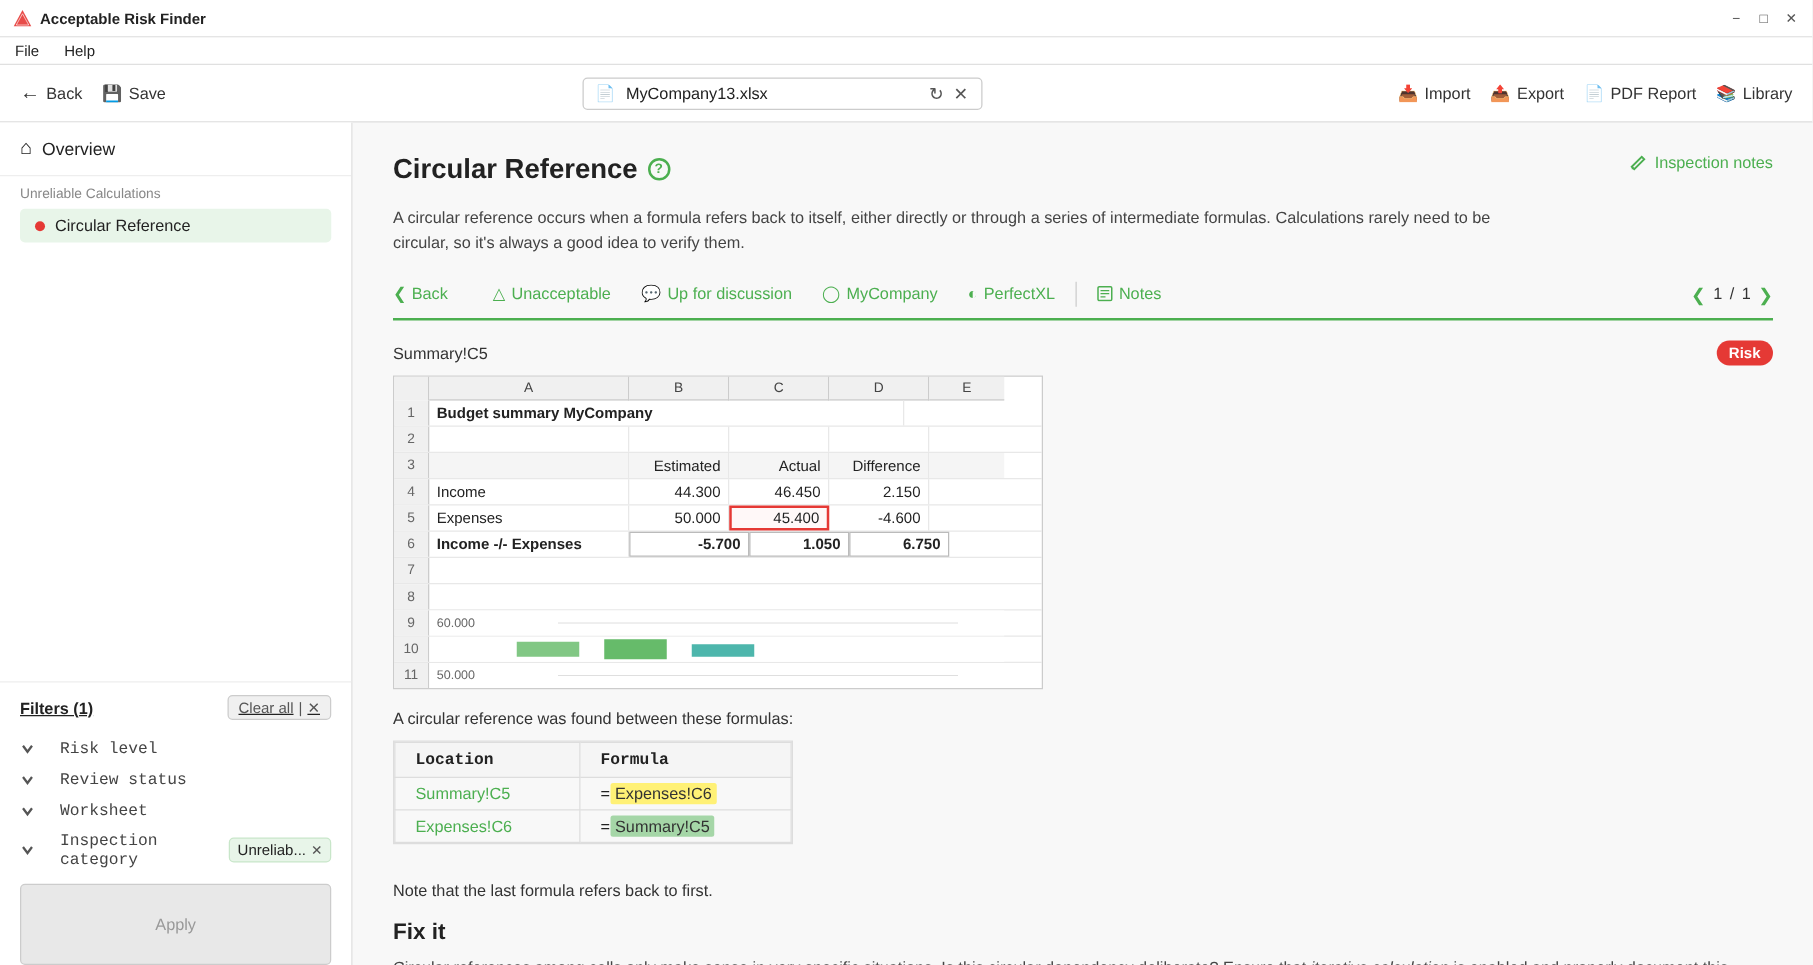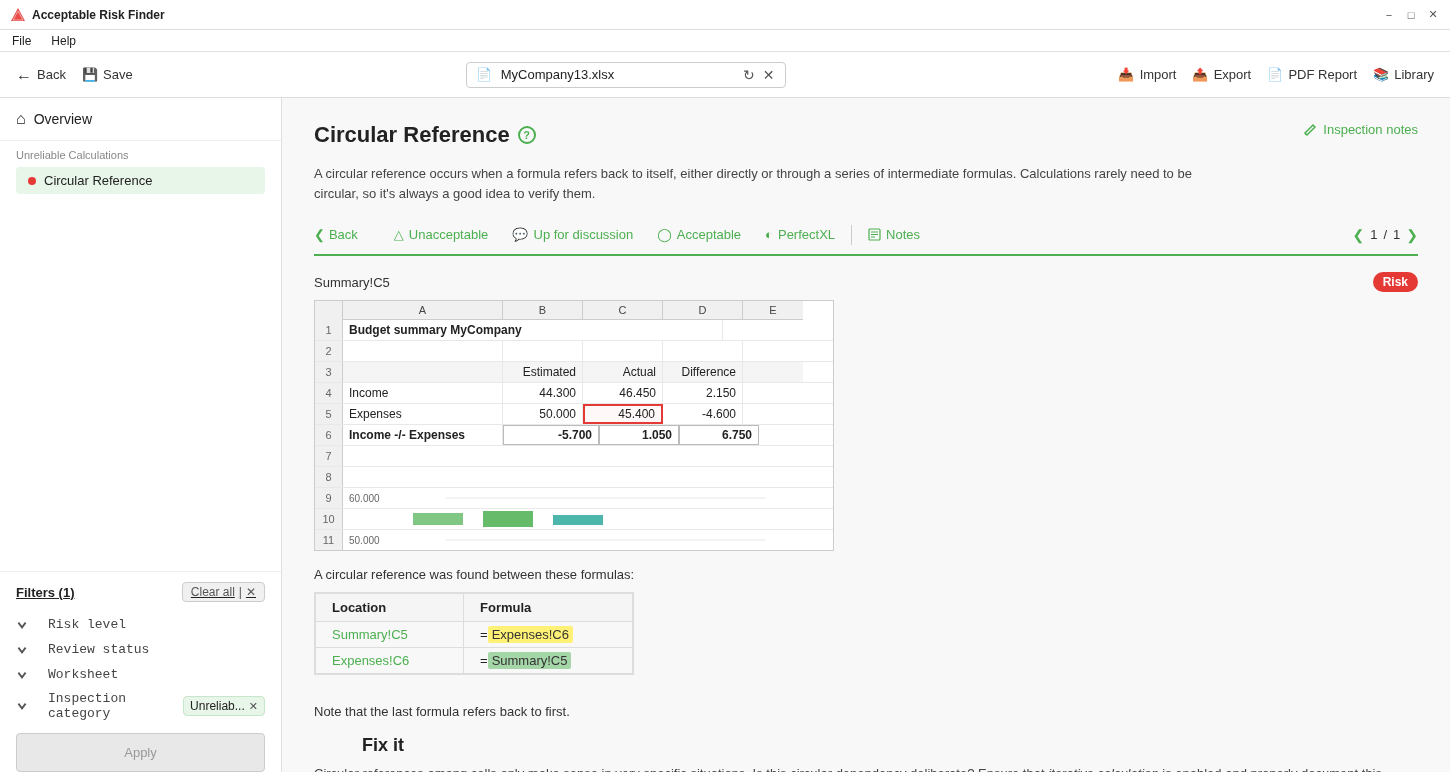--- a/index.html
+++ b/index.html
@@ -37,21 +37,21 @@
     .sidebar-item { display: flex; align-items: center; gap: 8px; padding: 6px 12px; cursor: pointer; border-radius: 4px; font-size: 13px; }
     .sidebar-item.active { background: #e8f5e9; }
     .dot-red { width: 8px; height: 8px; background: #e53935; border-radius: 50%; flex-shrink: 0; }
     .filter-header { display: flex; align-items: center; justify-content: space-between; margin-bottom: 10px; text-decoration: underline; }
     .filter-title { font-weight: 600; font-size: 13px; }
     .clear-all-btn { font-size: 12px; color: #555; cursor: pointer; background: #f0f0f0; border: 1px solid #ccc; border-radius: 4px; padding: 2px 8px; display: flex; align-items: center; gap: 4px; }
     .filter-row { display: flex; align-items: center; gap: 20px; padding: 5px 0; cursor: pointer; font-size: 13px; color: #444; font-family: Liberation Mono, monospace; }
     .filter-row svg { width: 12px; height: 12px; flex-shrink: 0; }
     .filter-tag { display: flex; align-items: center; background: #e8f5e9; border: 1px solid #c8e6c9; border-radius: 4px; padding: 2px 6px; font-size: 12px; gap: 4px; }
     .filter-tag-x { cursor: pointer; color: #555; font-size: 11px; }
-    .apply-btn { width: 100%; padding: 11px; background: #e8e8e8; border: 1px solid #ccc; border-radius: 4px; cursor: pointer; font-size: 13px; color: #999; text-align: center; margin-top: 8px; }
+    .apply-btn { width: 100%; padding: 24px; background: #e8e8e8; border: 1px solid #ccc; border-radius: 4px; cursor: pointer; font-size: 13px; color: #999; text-align: center; margin-top: 8px; }
     .toggle-sidebar { position: absolute; right: -14px; top: 50%; transform: translateY(-50%); width: 14px; height: 40px; background: #888; border-radius: 0 4px 4px 0; display: flex; align-items: center; justify-content: center; cursor: pointer; color: white; font-size: 10px; }
 
     
     .content { flex: 1; background: #f8f8f8; overflow-y: auto; padding: 24px 32px; position: relative; }
     .content-header { display: flex; align-items: flex-start; justify-content: space-between; margin-bottom: 16px; }
     .page-title { font-size: 22px; font-weight: 600; display: flex; align-items: center; gap: 8px; }
     .help-icon { width: 18px; height: 18px; border-radius: 50%; border: 2px solid #4caf50; color: #4caf50; display: flex; align-items: center; justify-content: center; font-size: 11px; font-weight: 700; cursor: pointer; }
     .inspection-notes-btn { display: flex; align-items: center; gap: 6px; color: #4caf50; cursor: pointer; font-size: 13px; font-weight: 500; }
     .page-description { font-size: 13px; color: #444; line-height: 1.5; max-width: 900px; margin-bottom: 20px; }
 
@@ -75,28 +75,28 @@
     .ss-cell { border-right: 1px solid #e8e8e8; font-size: 12px; padding: 2px 6px; display: flex; align-items: center; white-space: nowrap; height: 20px; }
     .ss-cell:last-child { border-right: none; }
     .ss-cell.right { justify-content: flex-end; }
     .ss-cell.bold { font-weight: 700; }
     .ss-cell.header-row { background: #f5f5f5; }
     .ss-cell.highlighted { border: 2px solid #e53935; background: #fff8f8; }
 
     
     .formula-table { border: 1px solid #ddd; margin-bottom: 16px; }
     .formula-table table { border-collapse: collapse; width: 100%; }
-    .formula-table th { background: #f5f5f5; border: 1px solid #ddd; padding: 6px 16px; font-size: 13px; font-weight: 600; text-align: left; }
+    .formula-table th { background: #f5f5f5; border: 1px solid #ddd; padding: 6px 16px; font-size: 13px; font-weight: 600; text-align: left; font-family: Liberation Mono, monospace; }
     .formula-table td { border: 1px solid #ddd; padding: 5px 16px; font-size: 13px; }
     .formula-table td.location { color: #4caf50; font-weight: 500; }
     .formula-highlight-expenses { background: #fff176; color: #333; padding: 1px 4px; border-radius: 2px; }
     .formula-highlight-summary { background: #a5d6a7; color: #333; padding: 1px 4px; border-radius: 2px; }
 
     .fixit-section { margin-top: 16px; }
-    .fixit-title { font-size: 18px; font-weight: 600; margin-bottom: 8px; margin-left: 48px; }
+    .fixit-title { font-size: 18px; font-weight: 600; margin-bottom: 8px; }
     .fixit-text { font-size: 13px; color: #444; line-height: 1.5; }
     .fixit-text em { font-style: italic; }
 
     
     ::-webkit-scrollbar { width: 6px; }
     ::-webkit-scrollbar-thumb { background: #ccc; border-radius: 3px; }
     .filter-row-with-tag { display: flex; align-items: center; gap: 6px; padding: 4px 0; }
 
     .home-icon { font-size: 16px; }
   </style>
@@ -254,21 +254,21 @@
       <div class="action-btn">
         <span style="color:#4caf50;">△</span>
         <span>Unacceptable</span>
       </div>
       <div class="action-btn">
         <span style="color:#4caf50;">💬</span>
         <span>Up for discussion</span>
       </div>
       <div class="action-btn">
         <span style="color:#4caf50;">◯</span>
-        <span>Acceptable</span>
+        <span>MyCompany</span>
       </div>
       <div class="action-btn">
         <span style="color:#4caf50;">◐</span>
         <span>PerfectXL</span>
       </div>
       <span class="action-sep"></span>
       <div class="action-btn">
         <svg width="13" height="13" viewBox="0 0 13 13">
             <rect x="1" y="1" width="11" height="11" rx="1" fill="none" stroke="#4caf50" stroke-width="1.2"></rect>
             <line x1="3" y1="4" x2="10" y2="4" stroke="#4caf50" stroke-width="1"></line>

